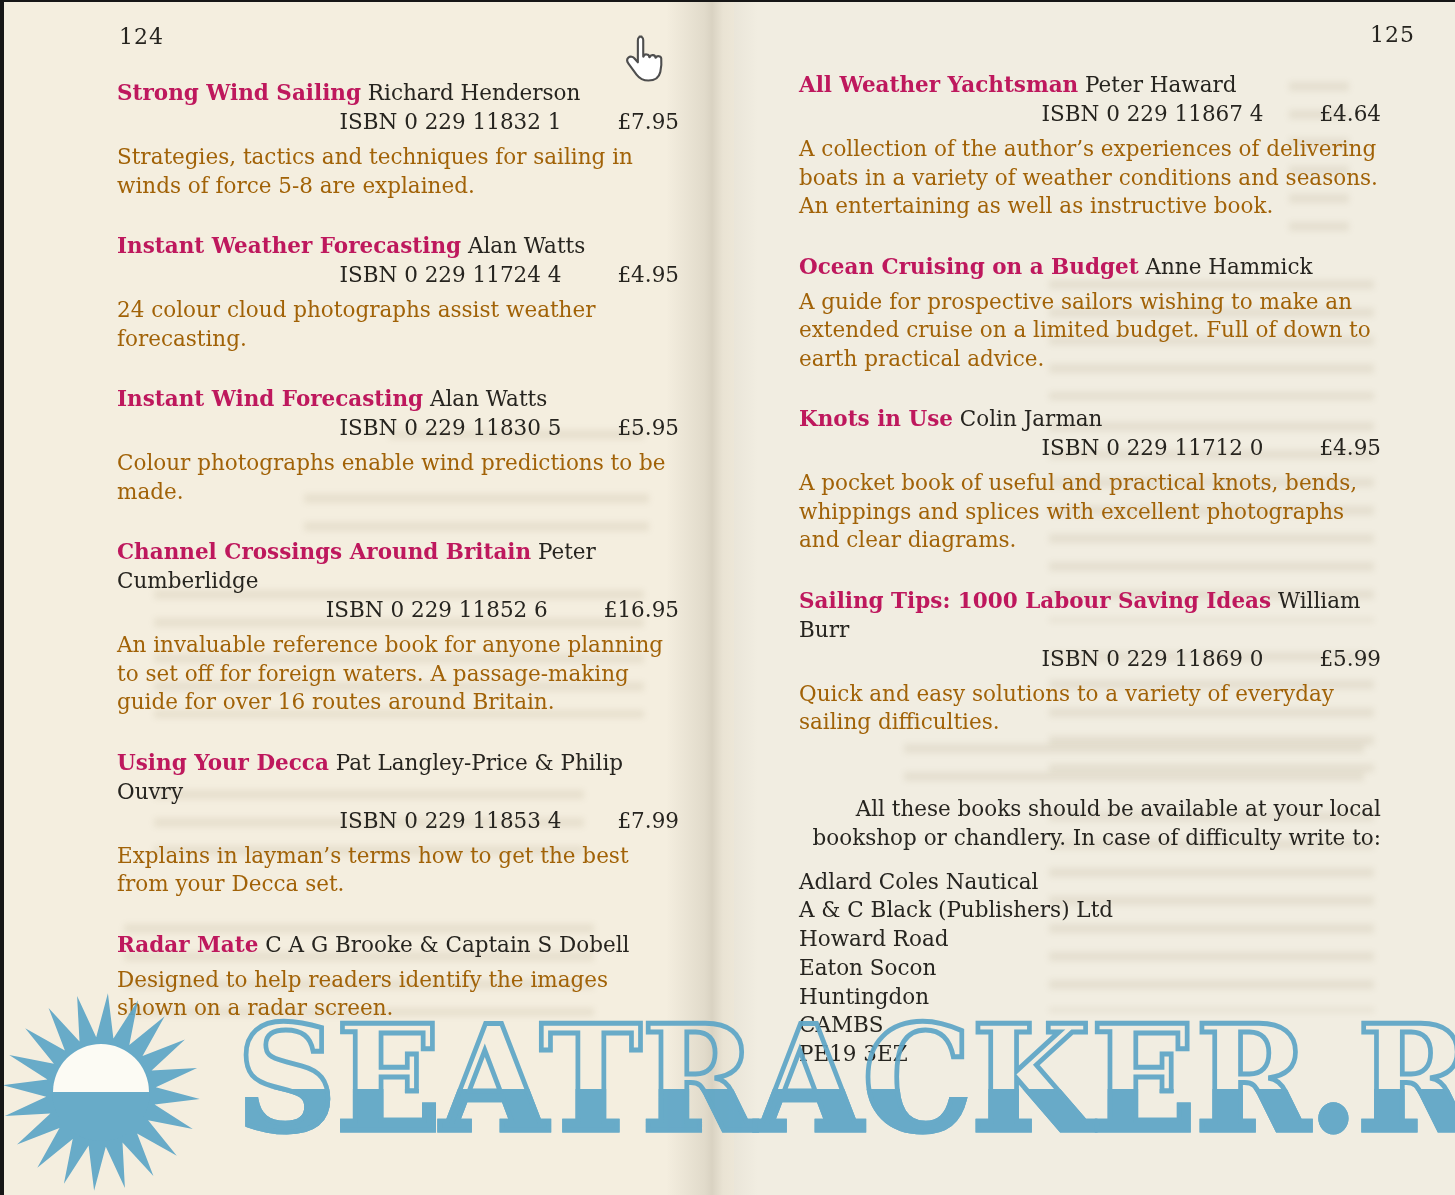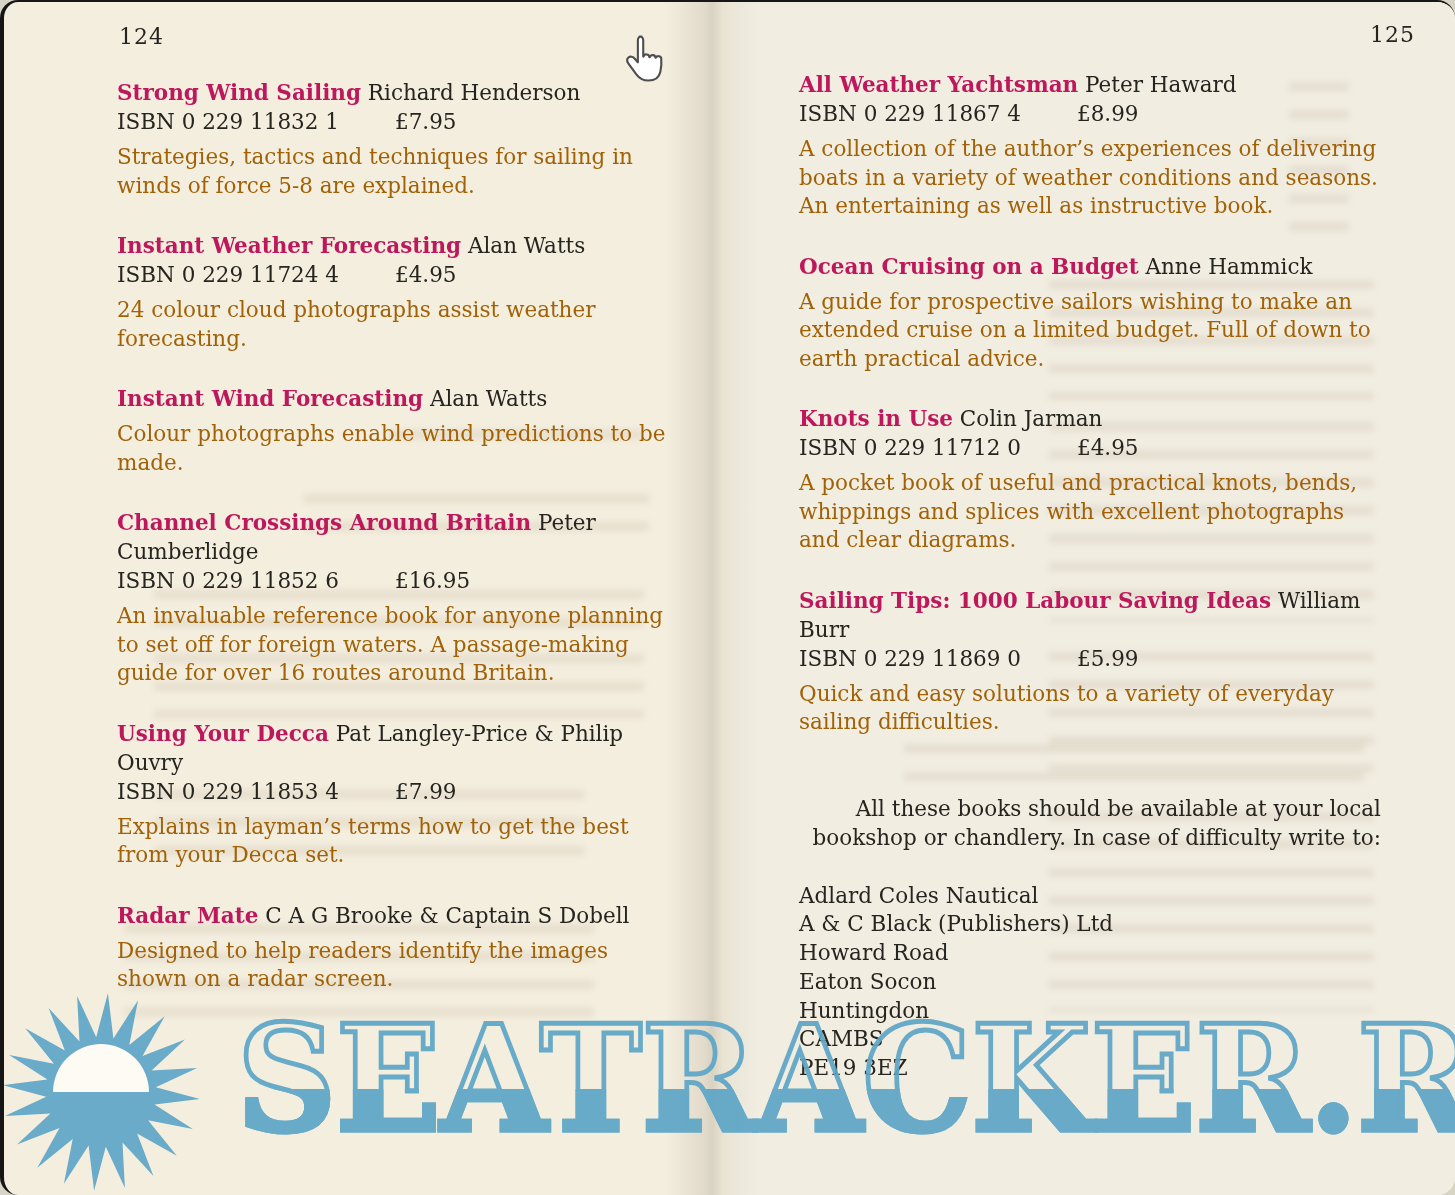--- a/index.html
+++ b/index.html
@@ -3,39 +3,38 @@
 <meta charset="utf-8">
 <style>
   html,body{margin:0;padding:0;background:#d8d4c6;}
   .scan{
     position:relative;width:1455px;height:1195px;overflow:hidden;
     background:#f4eedf;
     border-left:4px solid #161616;border-top:2px solid #161616;
     box-sizing:border-box;
     font-family:"DejaVu Serif","Liberation Serif",serif;
     color:#26241f;
-    border-radius:18px;
   }
   .page-right-tint{position:absolute;left:730px;top:0;width:725px;height:1195px;background:#f1ede1;z-index:0;}
   .gutter{position:absolute;left:662px;top:0;width:92px;height:1195px;z-index:1;
     background:linear-gradient(90deg,rgba(110,100,78,0) 0%,rgba(110,100,78,.14) 42%,rgba(110,100,78,.20) 50%,rgba(110,100,78,.08) 62%,rgba(110,100,78,0) 100%);}
   .page-number{position:absolute;z-index:3;font-size:22px;letter-spacing:1px;}
   #pn-left{left:115px;top:22px;}
   #pn-right{left:1330px;top:20px;margin-left:36px;}
   .col{position:absolute;z-index:3;}
   #col-left{left:113px;top:76px;width:562px;}
   #col-right{left:795px;top:68px;width:582px;}
   .book{margin:0 0 31px 0;}
   .book-head{font-size:21.5px;line-height:29px;}
   .book-title{font-weight:bold;color:#be185d;}
-  .isbn-row{font-size:21.5px;line-height:29px;}
+  .isbn-row{font-size:21.5px;line-height:29px;text-align:right;}
   .price{margin-left:56px;}
   .book-desc{margin:7px 0 0 0;font-size:21.5px;line-height:28.5px;color:#a16207;}
   .avail{margin:57px 0 0 0;font-size:21.5px;line-height:29px;text-align:right;}
-  .address{margin-top:30px;font-size:21.5px;line-height:28.8px;}
+  .address{margin-top:16px;font-size:21.5px;line-height:28.8px;}
   
   .ghost{position:absolute;z-index:2;opacity:.12;filter:blur(3px);
     background:repeating-linear-gradient(180deg,#8d7c55 0 9px,transparent 9px 28px);}
   
   .wm{position:absolute;left:233px;top:1004px;z-index:6;white-space:nowrap;
     font-family:"DejaVu Serif",serif;font-weight:bold;font-size:146px;line-height:1;
     transform:scaleX(0.94);transform-origin:left top;opacity:.93;}
   .wm span{display:block;}
   .wm-outline{position:absolute;left:0;top:0;color:transparent;-webkit-text-stroke:5px #5ea6c7;}
   .wm-fill{position:absolute;left:0;top:0;color:#5ea6c7;-webkit-text-stroke:5px #5ea6c7;clip-path:inset(56.8% 0 0 0);}
@@ -87,20 +86,23 @@
       <span>ISBN 0 229 11724 4</span><span class="price">£4.95</span>
     </div>
     <p class="book-desc">24 colour cloud photographs assist weather forecasting.</p>
   </div>
 
   <div class="book">
     <div class="book-head">
       <span class="book-title">Instant Wind Forecasting</span>
       <span class="book-author">Alan Watts</span>
     </div>
+    <div class="isbn-row">
+      <span>ISBN 0 229 11830 5</span><span class="price">£5.95</span>
+    </div>
     <p class="book-desc">Colour photographs enable wind predictions to be made.</p>
   </div>
 
   <div class="book">
     <div class="book-head">
       <span class="book-title">Channel Crossings Around Britain</span>
       <span class="book-author">Peter Cumberlidge</span>
     </div>
     <div class="isbn-row">
       <span>ISBN 0 229 11852 6</span><span class="price">£16.95</span>
@@ -129,21 +131,21 @@
 </div>
 
   <div class="col" id="col-right">
     <div id="right-books">
   <div class="book">
     <div class="book-head">
       <span class="book-title">All Weather Yachtsman</span>
       <span class="book-author">Peter Haward</span>
     </div>
     <div class="isbn-row">
-      <span>ISBN 0 229 11867 4</span><span class="price">£8.99</span>
+      <span>ISBN 0 229 11867 4</span><span class="price">£4.64</span>
     </div>
     <p class="book-desc">A collection of the author’s experiences of delivering boats in a variety of weather conditions and seasons. An entertaining as well as instructive book.</p>
   </div>
 
   <div class="book">
     <div class="book-head">
       <span class="book-title">Ocean Cruising on a Budget</span>
       <span class="book-author">Anne Hammick</span>
     </div>
     <p class="book-desc">A guide for prospective sailors wishing to make an extended cruise on a limited budget. Full of down to earth practical advice.</p>

